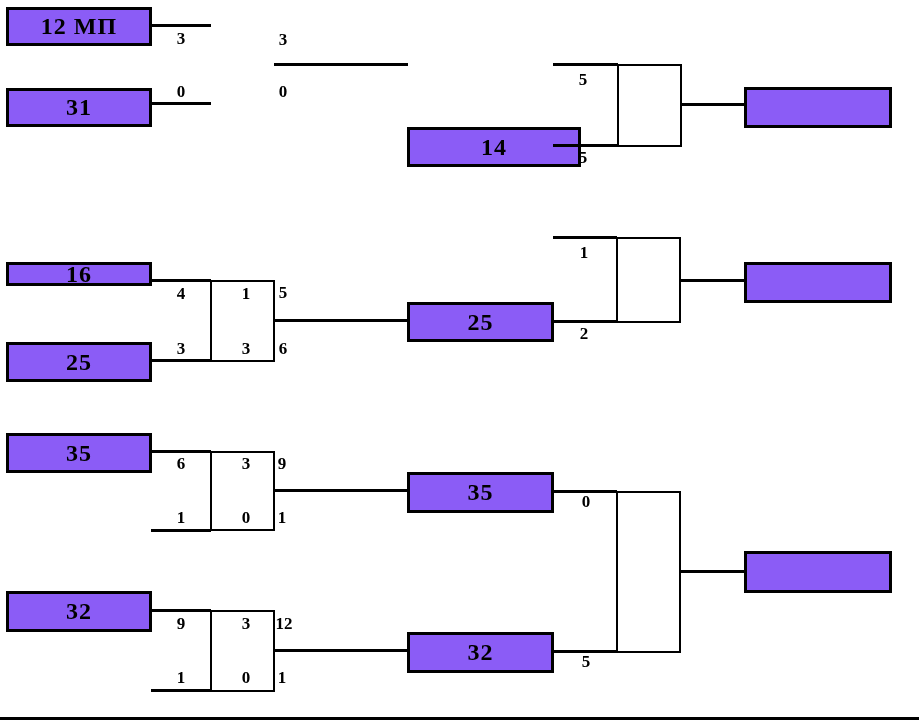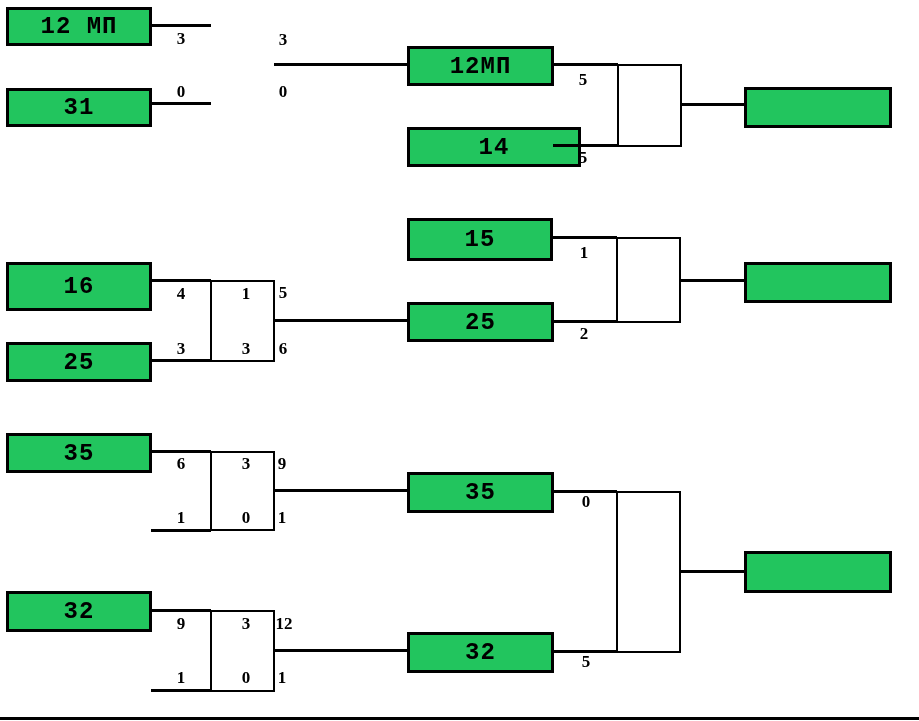--- a/index.html
+++ b/index.html
@@ -1,24 +1,24 @@
 <!DOCTYPE html>
 <html><head>
 <meta charset="utf-8">
 <style>
   html,body{margin:0;padding:0;background:#ffffff;}
   .stage{
     position:relative;width:919px;height:721px;background:#ffffff;overflow:hidden;
     font-family:"Liberation Sans",sans-serif;color:#000;
   }
   .tbox{
-    position:absolute;box-sizing:border-box;border:3px solid #000;background:#22c55e;
+    position:absolute;box-sizing:border-box;border:3px solid #000;background:#8b5cf6;
     display:flex;align-items:center;justify-content:center;
     font-weight:bold;font-size:24px;letter-spacing:1px;
-    font-family:Liberation Mono, monospace;
+    font-family:Liberation Serif, serif;
   }
   .cbox{
     position:absolute;box-sizing:border-box;border:2px solid #000;background:#fff;
     display:flex;align-items:center;justify-content:center;
     font-weight:bold;font-size:14px;font-family:"Liberation Sans",sans-serif;
   }
   .hline{position:absolute;height:3px;background:#000;}
   .score{
     position:absolute;width:24px;text-align:center;line-height:18px;
     font-family:"Liberation Serif",serif;font-weight:bold;font-size:17px;
@@ -38,54 +38,52 @@
 
   <div class="score" style="left:169px;top:30px">3</div>
   <div class="score" style="left:169px;top:83px">0</div>
 
 
   <div class="score" style="left:271px;top:31px">3</div>
   <div class="score" style="left:271px;top:83px">0</div>
 
   <div class="hline" style="left:274px;top:63px;width:134px"></div>
 
-  <div class="tbox" style="left:407px;top:46px;width:147px;height:40px">12МП</div>
   <div class="tbox" style="left:407px;top:127px;width:174px;height:40px">14</div>
 
   <div class="hline" style="left:553px;top:63px;width:65px"></div>
   <div class="hline" style="left:553px;top:144px;width:65px"></div>
 
   <div class="score" style="left:571px;top:71px">5</div>
   <div class="score" style="left:571px;top:149px">5</div>
 
   <div class="cbox" style="left:617px;top:64px;width:65px;height:83px"></div>
 
   <div class="hline" style="left:681px;top:103px;width:64px"></div>
 
   <div class="tbox" style="left:744px;top:87px;width:148px;height:41px"></div>
 
-  <div class="tbox" style="left:6px;top:262px;width:146px;height:49px">16</div>
+  <div class="tbox" style="left:6px;top:262px;width:146px;height:24px">16</div>
   <div class="tbox" style="left:6px;top:342px;width:146px;height:40px">25</div>
 
   <div class="hline" style="left:151px;top:279px;width:60px"></div>
   <div class="hline" style="left:151px;top:359px;width:60px"></div>
 
   <div class="score" style="left:169px;top:285px">4</div>
   <div class="score" style="left:169px;top:340px">3</div>
 
   <div class="cbox" style="left:210px;top:280px;width:65px;height:82px"></div>
   <div class="score" style="left:234px;top:285px">1</div>
   <div class="score" style="left:234px;top:340px">3</div>
 
   <div class="score" style="left:271px;top:284px">5</div>
   <div class="score" style="left:271px;top:340px">6</div>
 
   <div class="hline" style="left:274px;top:319px;width:134px"></div>
 
-  <div class="tbox" style="left:407px;top:218px;width:146px;height:43px">15</div>
   <div class="tbox" style="left:407px;top:302px;width:147px;height:40px">25</div>
 
   <div class="hline" style="left:553px;top:236px;width:64px"></div>
   <div class="hline" style="left:553px;top:320px;width:64px"></div>
 
   <div class="score" style="left:572px;top:244px">1</div>
   <div class="score" style="left:572px;top:325px">2</div>
 
   <div class="cbox" style="left:616px;top:237px;width:65px;height:86px"></div>
 

